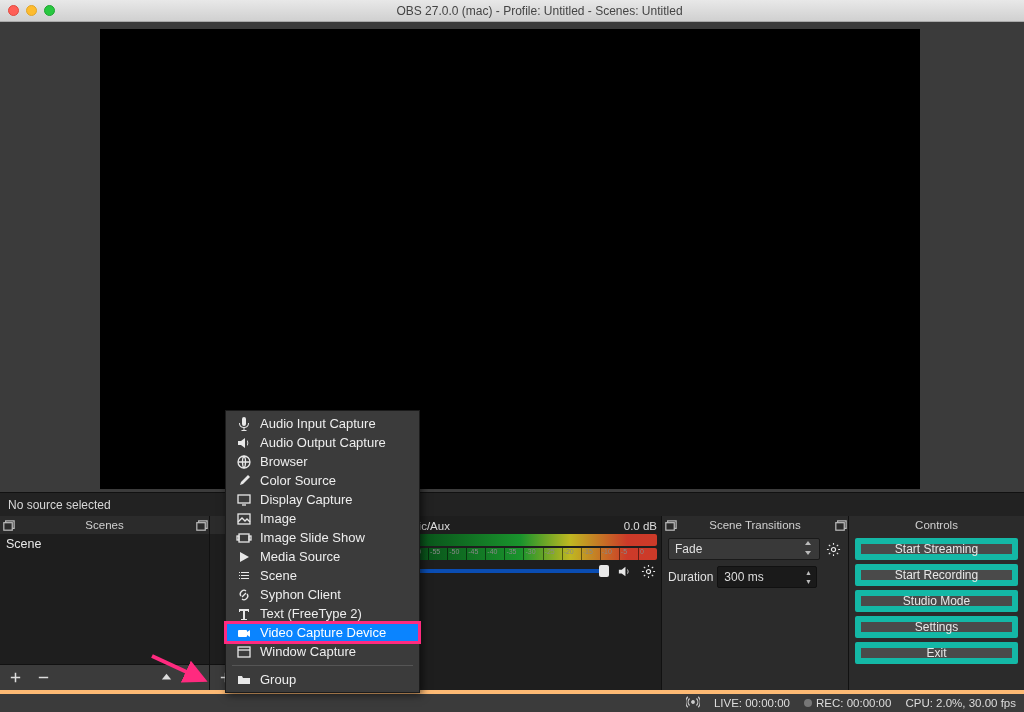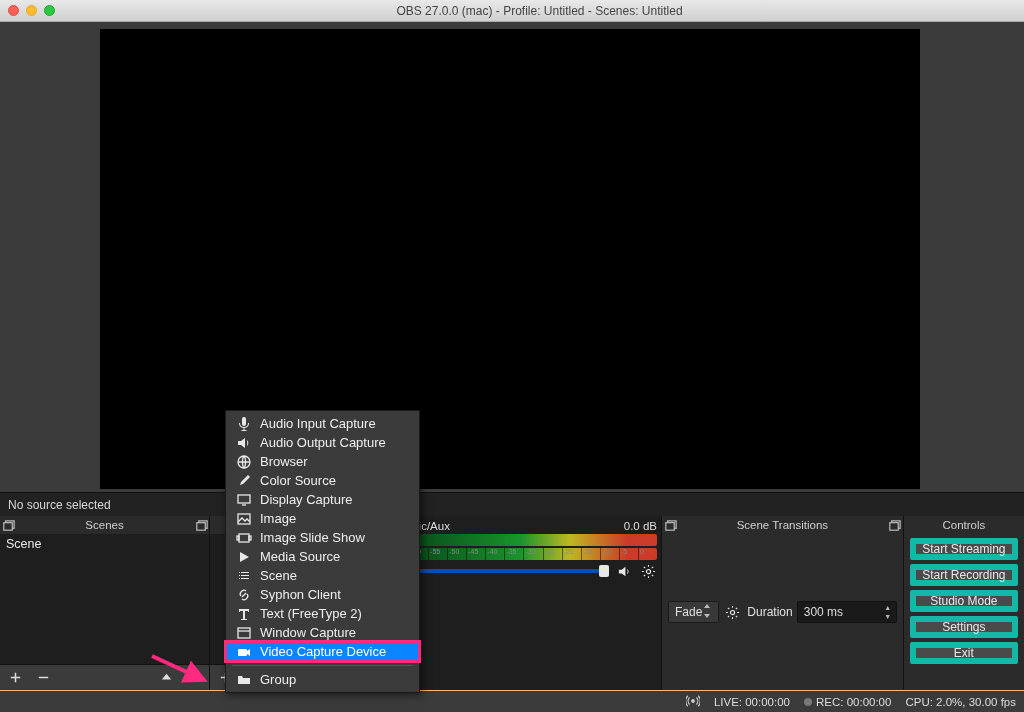--- a/index.html
+++ b/index.html
@@ -35,41 +35,41 @@
   .controls { flex: 1; }
 
   .list-item { padding: 3px 6px; font-size: 12.5px; color: #e8e8e8; }
 
   .icon-btn { width: 18px; height: 18px; display: flex; align-items: center; justify-content: center; color: #dcdcdc; cursor: default; }
   .icon-btn svg, .icon-svg { width: 15px; height: 15px; }
 
   .controls .dock-body { padding: 4px 6px; display: flex; flex-direction: column; gap: 4px; background: #2b2b2b; }
   .ctrl-btn { background: #4a4a4a; color: #e8e8e8; border: 6px solid #14b8a6; border-radius: 2px; height: 22px; font-size: 12px; display:flex; align-items:center; justify-content:center;text-align:center; }
 
-  .transitions .dock-body { padding: 4px 6px; background: #2b2b2b; display:flex; flex-direction:row; gap:6px; }
+  .transitions .dock-body { padding: 4px 6px; background: #2b2b2b; display:flex; flex-direction:column; gap:6px; }
   .sel-row { display:flex; align-items:center; gap:4px; }
   .select-like { flex:1; background:#393939; border:1px solid #1a1a1a; border-radius:2px; height:22px; display:flex; align-items:center; padding:0 6px; font-size:12px; position:relative; }
   .select-like .caret { margin-left:auto; }
   .spin { width: 100px; background:#1a1a1a; border:1px solid #111; height:22px; border-radius:2px; display:flex; align-items:center; padding:0 6px; font-size:12px; color:#ddd; position:relative; }
   .spin .spin-btns { position:absolute; right:2px; top:1px; display:flex; flex-direction:column; }
   .spin .spin-btns span { width:12px; height:9px; display:flex; align-items:center; justify-content:center; font-size:7px; color:#bbb; }
 
   .mixer .dock-body { background:#1e1e1e; padding:2px 4px; }
   .mix-track { }
   .mix-head { display:flex; font-size:11.5px; padding:2px 0; color:#ddd; }
   .mix-head .db { margin-left:auto; }
   .meter-bg { position:relative; height:12px; background:#151515; border-radius:2px; overflow:hidden; margin-bottom:2px; }
   .meter-grad { position:absolute; inset:0; background:linear-gradient(90deg,#064d18 0%, #1a9a2e 45%, #c8c022 65%, #d63c2a 88%, #d63c2a 100%); opacity:0.95; }
   .meter-ticks { position:absolute; inset:0; display:flex; }
   .meter-ticks span { flex:1; border-left:1px solid rgba(0,0,0,0.5); font-size:7px; color:#888; padding-left:1px; }
   .slider-row { display:flex; align-items:center; gap:6px; }
   .vol-slider { flex:1; height:4px; background:#0a4db3; border-radius:2px; position:relative; }
   .vol-slider .thumb { position:absolute; right:0; top:-4px; width:10px; height:12px; background:#e8e8e8; border-radius:2px; }
 
-  .bottom-status { height:22px; background:#3b3b3b; border-top:1px solid #fdba74; display:flex; align-items:center; padding:0 8px; font-size:11.5px; color:#ddd; gap:14px; }
+  .bottom-status { height:22px; background:#3b3b3b; border-top:4px solid #fdba74; display:flex; align-items:center; padding:0 8px; font-size:11.5px; color:#ddd; gap:14px; }
   .bottom-status .spacer { flex:1; }
   .dot { width:8px; height:8px; border-radius:50%; background:#777; display:inline-block; margin-right:4px; }
 
   
   .ctx-menu { position:absolute; left:225px; top:388px; width:195px; background:#3b3b3b; border:1px solid #1b1b1b; box-shadow:2px 2px 8px rgba(0,0,0,0.6); z-index:50; padding:3px 0; }
   .ctx-item { display:flex; align-items:center; gap:8px; padding:2px 10px; font-size:13px; color:#eee; height:19px; }
   .ctx-item .mi-icon { width:16px; height:16px; display:flex; align-items:center; justify-content:center; }
   .ctx-item.hover { background:#0a84ff; color:#fff; }
   .ctx-item.hover.annotated { outline:3px solid #ff2a7f; outline-offset:-1px; }
   .ctx-sep { height:1px; background:#555; margin:4px 6px; }
@@ -184,37 +184,37 @@
         <span>Syphon Client</span>
       </div>
       <div class="ctx-item">
         <span class="mi-icon">
           <svg viewBox="0 0 16 16" fill="#e8e8e8">
               <path d="M3 3h10v3h-1V5H9v8h2v1H5v-1h2V5H4v1H3V3z"></path>
             </svg>
         </span>
         <span>Text (FreeType 2)</span>
       </div>
-      <div class="ctx-item">
-        <span class="mi-icon">
-          <svg viewBox="0 0 16 16" fill="none" stroke="#e8e8e8" stroke-width="1.3">
-              <rect x="2" y="3" width="12" height="10"></rect>
-              <path d="M2 6h12"></path>
-            </svg>
-        </span>
-        <span>Window Capture</span>
-      </div>
       <div class="ctx-item hover annotated">
         <span class="mi-icon">
           <svg viewBox="0 0 16 16" fill="#fff">
               <rect x="2" y="5" width="9" height="7" rx="1"></rect>
               <path d="M11 7l3-2v7l-3-2z"></path>
             </svg>
         </span>
         <span>Video Capture Device</span>
+      </div>
+      <div class="ctx-item">
+        <span class="mi-icon">
+          <svg viewBox="0 0 16 16" fill="none" stroke="#e8e8e8" stroke-width="1.3">
+              <rect x="2" y="3" width="12" height="10"></rect>
+              <path d="M2 6h12"></path>
+            </svg>
+        </span>
+        <span>Window Capture</span>
       </div>
       <div class="ctx-sep"></div>
       <div class="ctx-item">
         <span class="mi-icon">
           <svg viewBox="0 0 16 16" fill="#e8e8e8">
               <path d="M2 4h4l1 2h7v6H2V4z"></path>
             </svg>
         </span>
         <span>Group</span>
       </div>

